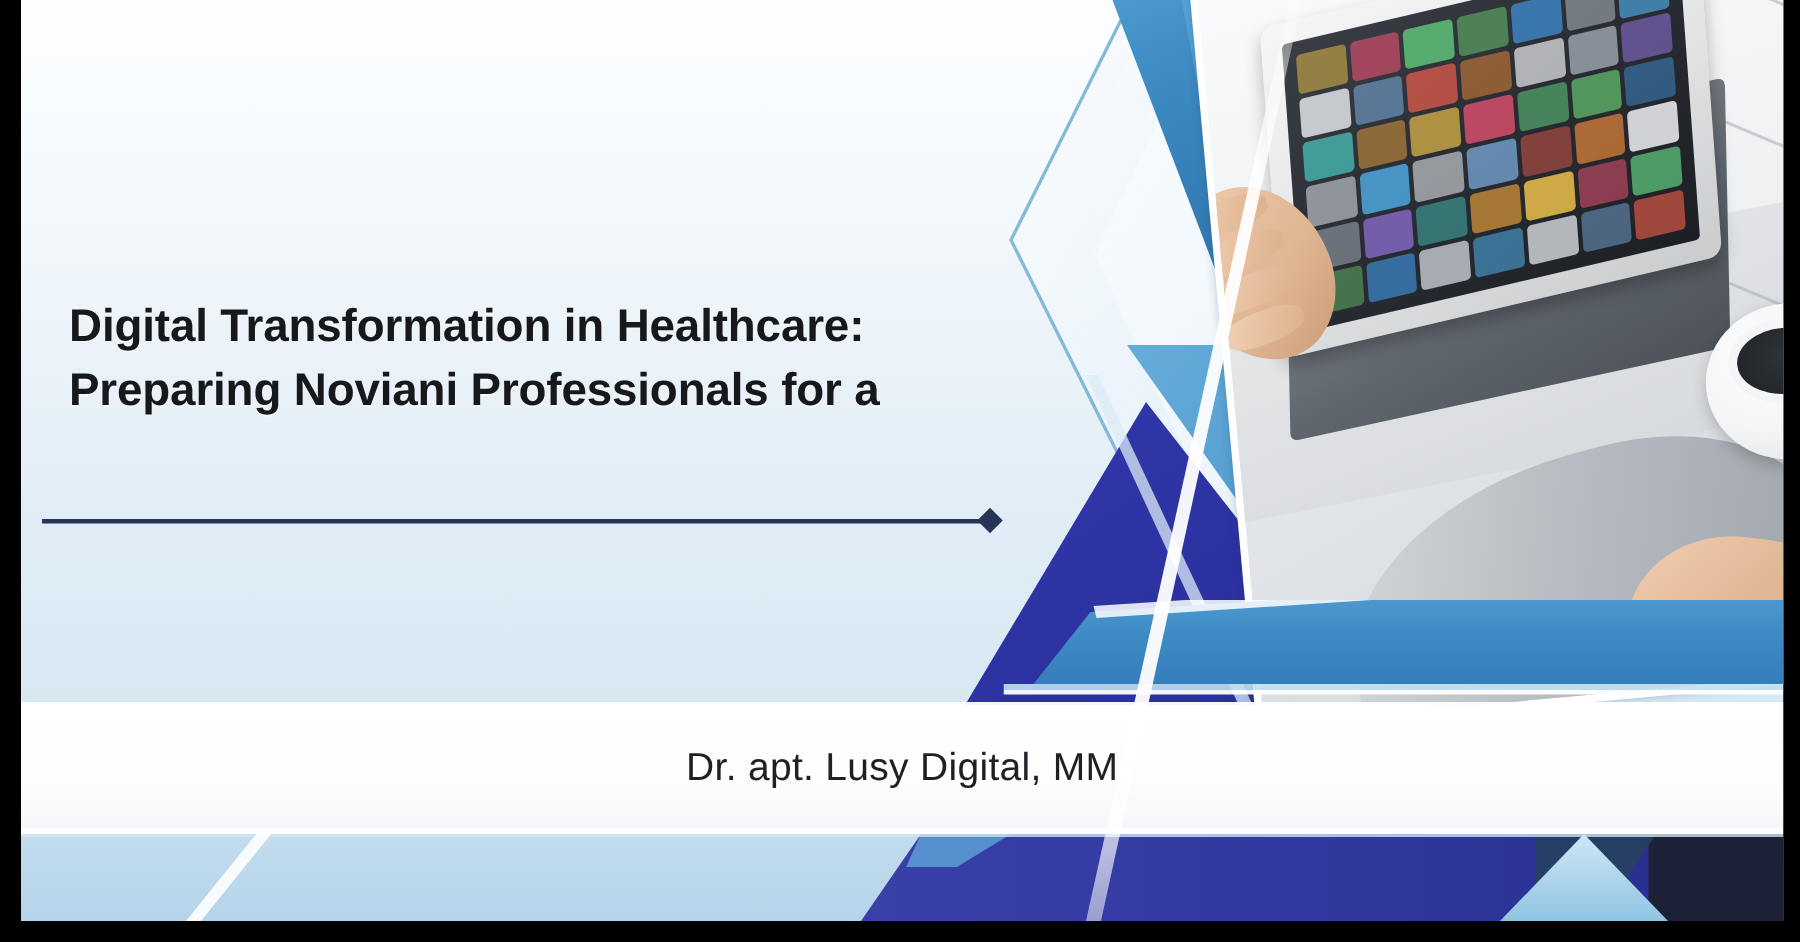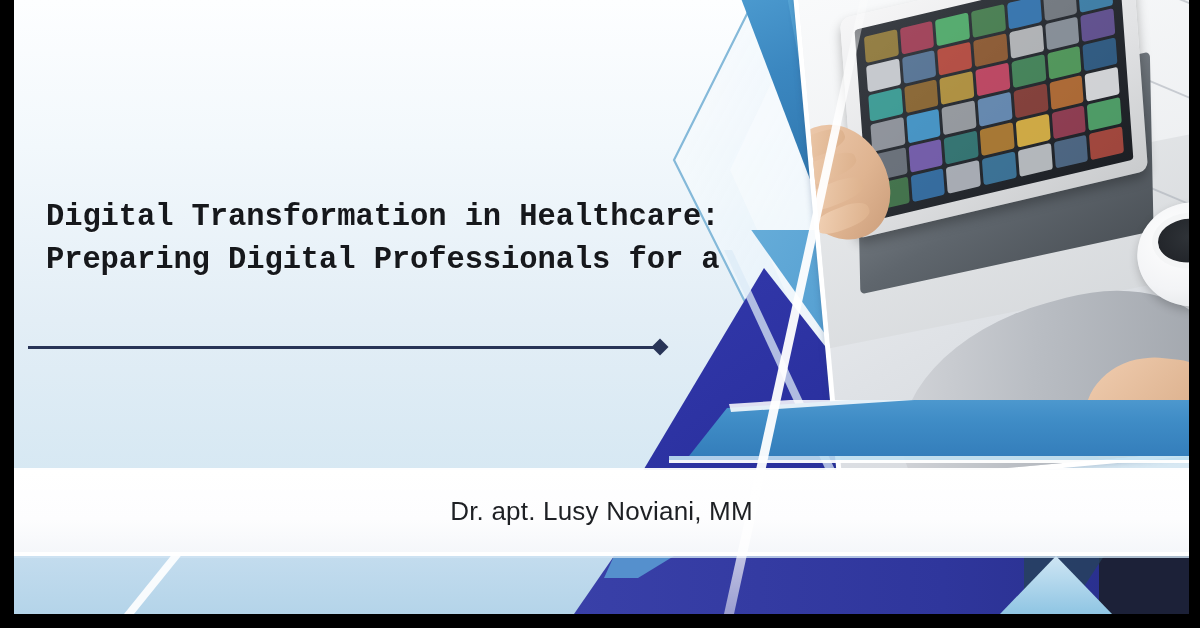--- a/index.html
+++ b/index.html
@@ -165,21 +165,21 @@
     top: 196px;
     width: 640px;
     z-index: 45;
     color: #16181c;
     font-size: 30.5px;
     font-weight: 700;
     line-height: 1.42;
     letter-spacing: -0.1px;
     text-shadow: 0 1px 1px rgba(255,255,255,.6);
   }
-  .title-line { display:block; white-space: nowrap; font-family: Liberation Mono, monospace; }
+  .title-line { display:block; white-space: nowrap; }
 
   .rule {
     position:absolute;
     left: 14px;
     top: 346px;
     width: 632px;
     height: 3px;
     background: #283457;
     z-index: 45;
   }
@@ -384,29 +384,29 @@
         </linearGradient>
       </defs>
       <polygon points="58,8 520,-22 520,56 20,56" fill="url(#gBand)"></polygon>
       <polygon points="60,4 520,-26 520,-18 62,12" fill="#ffffff" opacity=".85"></polygon>
       <rect x="0" y="56" width="520" height="4" fill="#bfe0f2" opacity=".9"></rect>
       <rect x="0" y="60" width="520" height="3" fill="#ffffff" opacity=".95"></rect>
     </svg>
 
     <div class="title">
       <span class="title-line">Digital Transformation in Healthcare:</span>
-      <span class="title-line">Preparing Digital Professionals for a</span>
+      <span class="title-line">Preparing Noviani Professionals for a</span>
     </div>
 
     <div class="rule"></div>
     <div class="rule-head"></div>
 
     <div class="name-band"></div>
     <div class="band-hi" style="top:468px;"></div>
-    <div class="presenter">Dr. apt. Lusy Noviani, MM</div>
+    <div class="presenter">Dr. apt. Lusy Digital, MM</div>
 
     <div class="foot-lightblue"></div>
 
     <svg class="geo" width="1175" height="62" style="left:0; top:552px; z-index:32;" viewBox="0 0 1175 62">
       <defs>
         <linearGradient id="gFootBlue" x1="0" y1="0" x2="1" y2="0">
           <stop offset="0%" stop-color="#3940a8"></stop>
           <stop offset="60%" stop-color="#2f369c"></stop>
           <stop offset="100%" stop-color="#272d88"></stop>
         </linearGradient>

